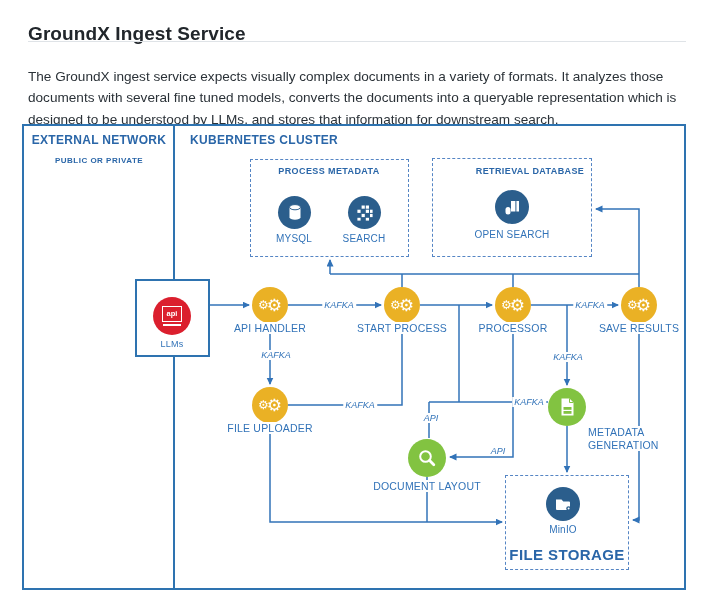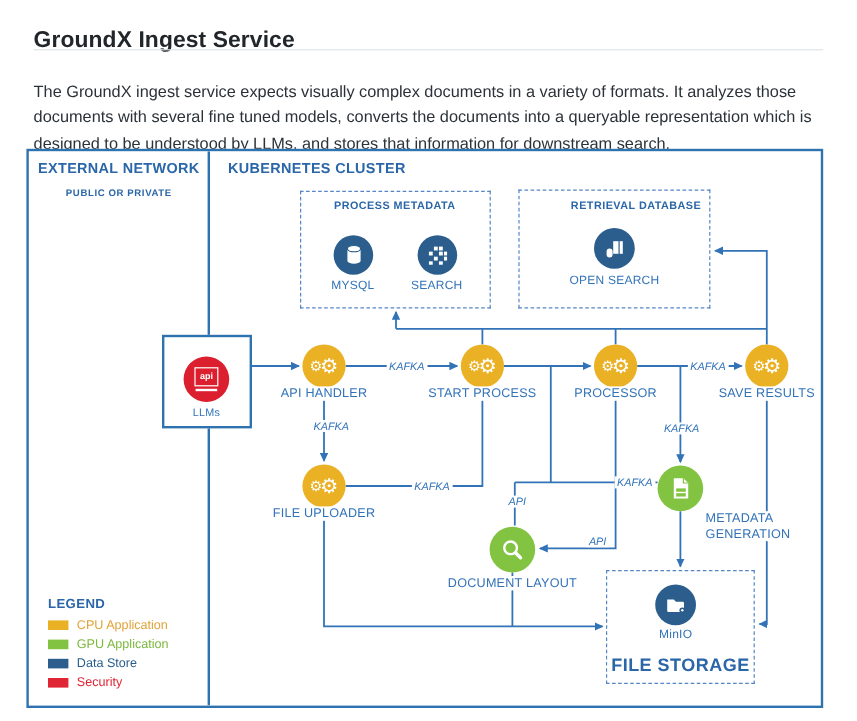--- a/index.html
+++ b/index.html
@@ -207,33 +207,14 @@
 
   <div class="edge-label" style="left:315px;top:179px;">KAFKA</div>
   <div class="edge-label" style="left:566px;top:179px;">KAFKA</div>
   <div class="edge-label" style="left:252px;top:229px;">KAFKA</div>
   <div class="edge-label" style="left:336px;top:279px;">KAFKA</div>
   <div class="edge-label" style="left:505px;top:276px;">KAFKA</div>
   <div class="edge-label" style="left:544px;top:231px;">KAFKA</div>
   <div class="edge-label" style="left:407px;top:292px;">API</div>
   <div class="edge-label" style="left:474px;top:325px;">API</div>
 
-  <div class="legend">
-    <div class="legend-title">LEGEND</div>
-    <div class="legend-row">
-      <span class="swatch sw0"></span>
-      <span class="lt0">CPU Application</span>
-    </div>
-    <div class="legend-row">
-      <span class="swatch sw1"></span>
-      <span class="lt1">GPU Application</span>
-    </div>
-    <div class="legend-row">
-      <span class="swatch sw2"></span>
-      <span class="lt2">Data Store</span>
-    </div>
-    <div class="legend-row">
-      <span class="swatch sw3"></span>
-      <span class="lt3">Security</span>
-    </div>
-  </div>
 
 </div>
 
 </body></html>

